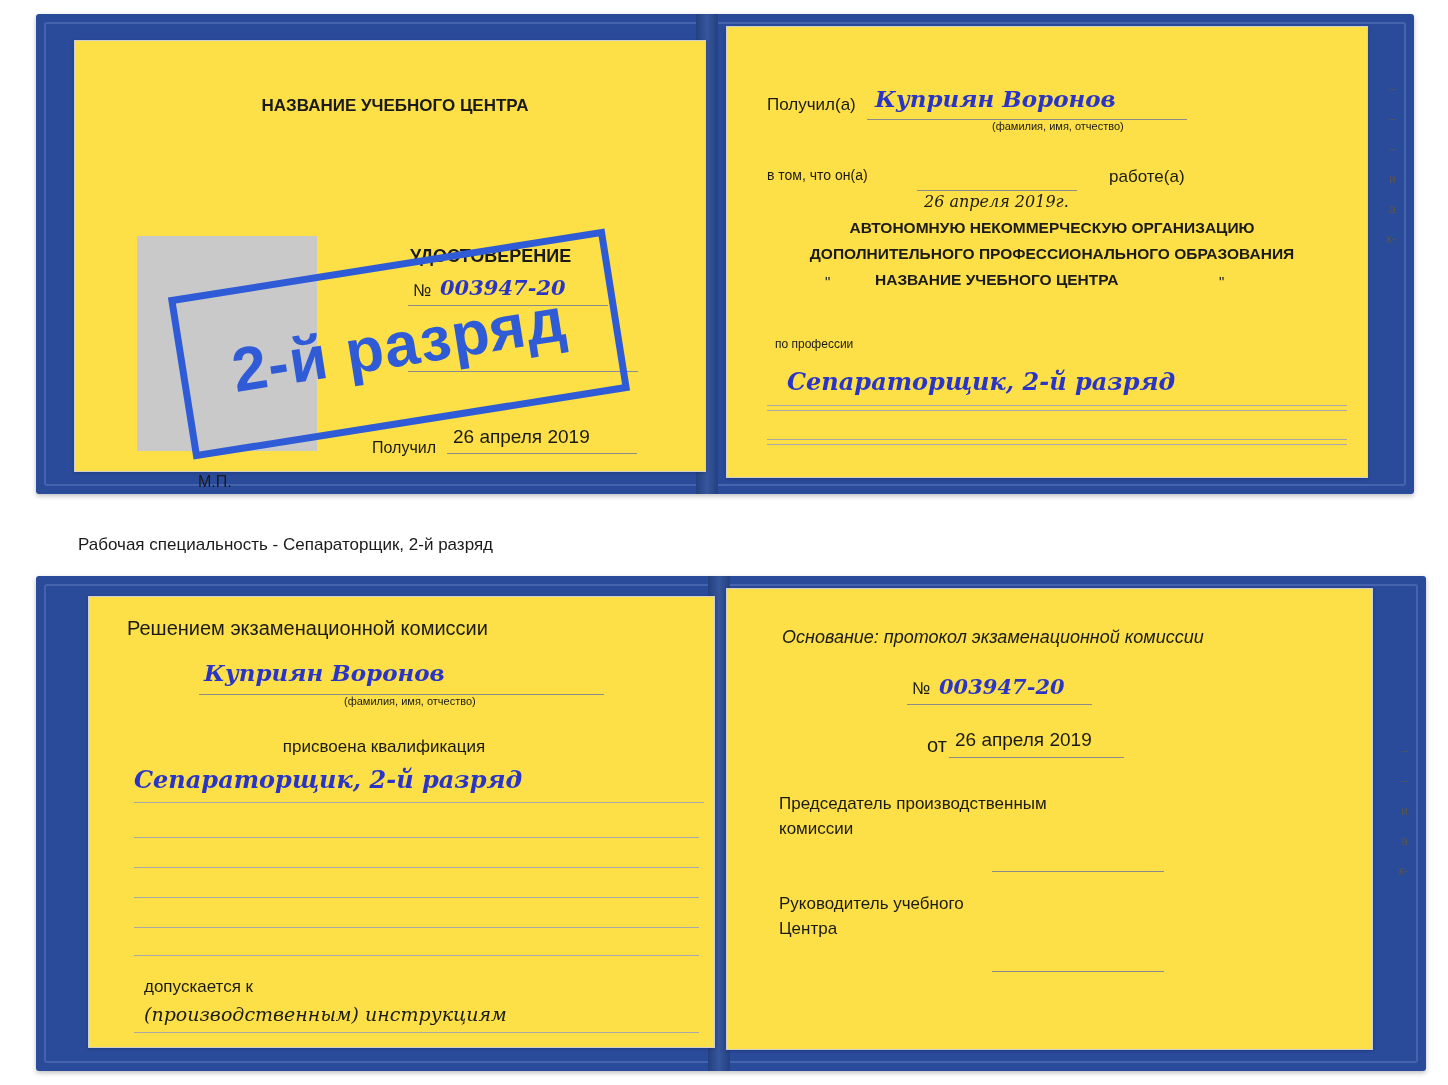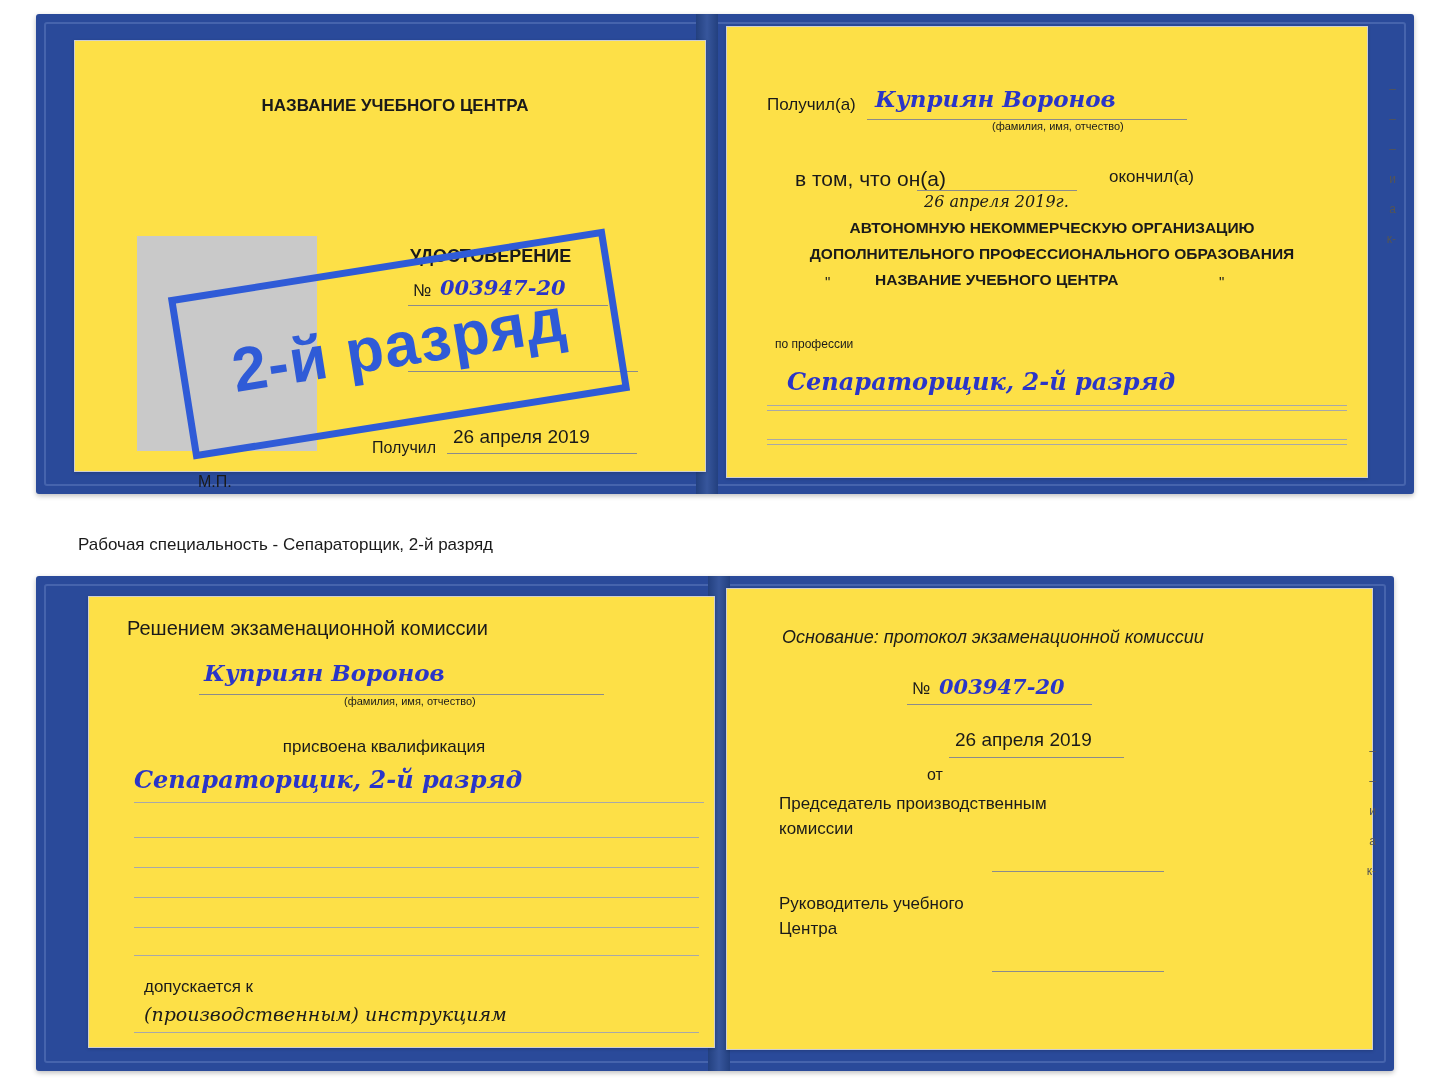--- a/index.html
+++ b/index.html
@@ -17,21 +17,21 @@
   }
 
   
   .book {
     position: absolute;
     background: #2a4a9a;
     border-radius: 3px;
     box-shadow: 0 2px 5px rgba(0,0,0,0.25);
   }
   .book.top    { left: 36px;  top: 14px;  width: 1378px; height: 480px; }
-  .book.bottom { left: 36px;  top: 576px; width: 1358px; height: 495px; }
+  .book.bottom { left: 36px;  top: 576px; width: 1358px; height: 495px; padding-left: 32px; }
 
   .cover-inner {
     position: absolute;
     left: 8px; right: 8px; top: 8px; bottom: 8px;
     background: #2a4a9a;
     border: 2px solid #4664ad;
     border-radius: 3px;
   }
 
   
@@ -151,24 +151,24 @@
 
       <div class="t" style="left:123px; top:432px; font-size:16px;">М.П.</div>
     </div>
 
     <div class="paper right">
       <div class="t" style="left:40px; top:68px; font-size:17px;">Получил(а)</div>
       <div class="hand" style="position:absolute; left:148px; top:58px; font-size:23px;">Куприян Воронов</div>
       <div class="line" style="left:140px; top:92px; width:320px;"></div>
       <div class="t" style="left:265px; top:93px; font-size:11px;">(фамилия, имя, отчество)</div>
 
-      <div class="t" style="left:40px; top:140px; font-size:21px;margin-left:28px;">в том, что он(а)</div>
+      <div class="t" style="left:40px; top:140px; font-size:14px;">в том, что он(а)</div>
       <div class="ital-black" style="position:absolute; left:197px; top:139px; font-size:16px;margin-top:26px;">26 апреля 2019г.</div>
       <div class="line" style="left:190px; top:163px; width:160px;"></div>
-      <div class="t" style="left:382px; top:140px; font-size:17px;">окончил(а)</div>
+      <div class="t" style="left:382px; top:140px; font-size:17px;">работе(а)</div>
 
       <div class="t bold center" style="left:40px; top:192px; width:570px; font-size:15.5px;text-align:center;">АВТОНОМНУЮ НЕКОММЕРЧЕСКУЮ ОРГАНИЗАЦИЮ</div>
       <div class="t bold center" style="left:30px; top:218px; width:590px; font-size:15.5px;">ДОПОЛНИТЕЛЬНОГО ПРОФЕССИОНАЛЬНОГО ОБРАЗОВАНИЯ</div>
       <div class="t" style="left:98px; top:246px; font-size:15px;">"</div>
       <div class="t bold" style="left:148px; top:244px; font-size:15.5px;">НАЗВАНИЕ УЧЕБНОГО ЦЕНТРА</div>
       <div class="t" style="left:492px; top:246px; font-size:15px;">"</div>
 
       <div class="t" style="left:48px; top:310px; font-size:12px;">по профессии</div>
       <div class="hand" style="position:absolute; left:60px; top:340px; font-size:24px;">Сепараторщик, 2-й разряд</div>
       <div class="line thin" style="left:40px; top:378px; width:580px;"></div>
@@ -218,21 +218,21 @@
       <div class="line thin" style="left:45px; top:435px; width:565px;"></div>
     </div>
 
     <div class="paper right">
       <div class="t" style="left:55px; top:38px; font-size:18px;font-style:italic;">Основание: протокол экзаменационной комиссии</div>
 
       <div class="t" style="left:185px; top:90px; font-size:17px;">№</div>
       <div class="hand" style="position:absolute; left:212px; top:85px; font-size:21px;">003947-20</div>
       <div class="line" style="left:180px; top:115px; width:185px;"></div>
 
-      <div class="t" style="left:200px; top:145px; font-size:16px;margin-top:32px;">от</div>
+      <div class="t" style="left:200px; top:145px; font-size:20px;">от</div>
       <div class="t" style="left:228px; top:140px; font-size:19px;">26 апреля 2019</div>
       <div class="line" style="left:222px; top:168px; width:175px;"></div>
 
       <div class="t" style="left:52px; top:205px; font-size:17px;">Председатель производственным</div>
       <div class="t" style="left:52px; top:230px; font-size:17px;">комиссии</div>
       <div class="line" style="left:265px; top:282px; width:172px;"></div>
 
       <div class="t" style="left:52px; top:305px; font-size:17px;">Руководитель учебного</div>
       <div class="t" style="left:52px; top:330px; font-size:17px;">Центра</div>
       <div class="line" style="left:265px; top:382px; width:172px;"></div>

